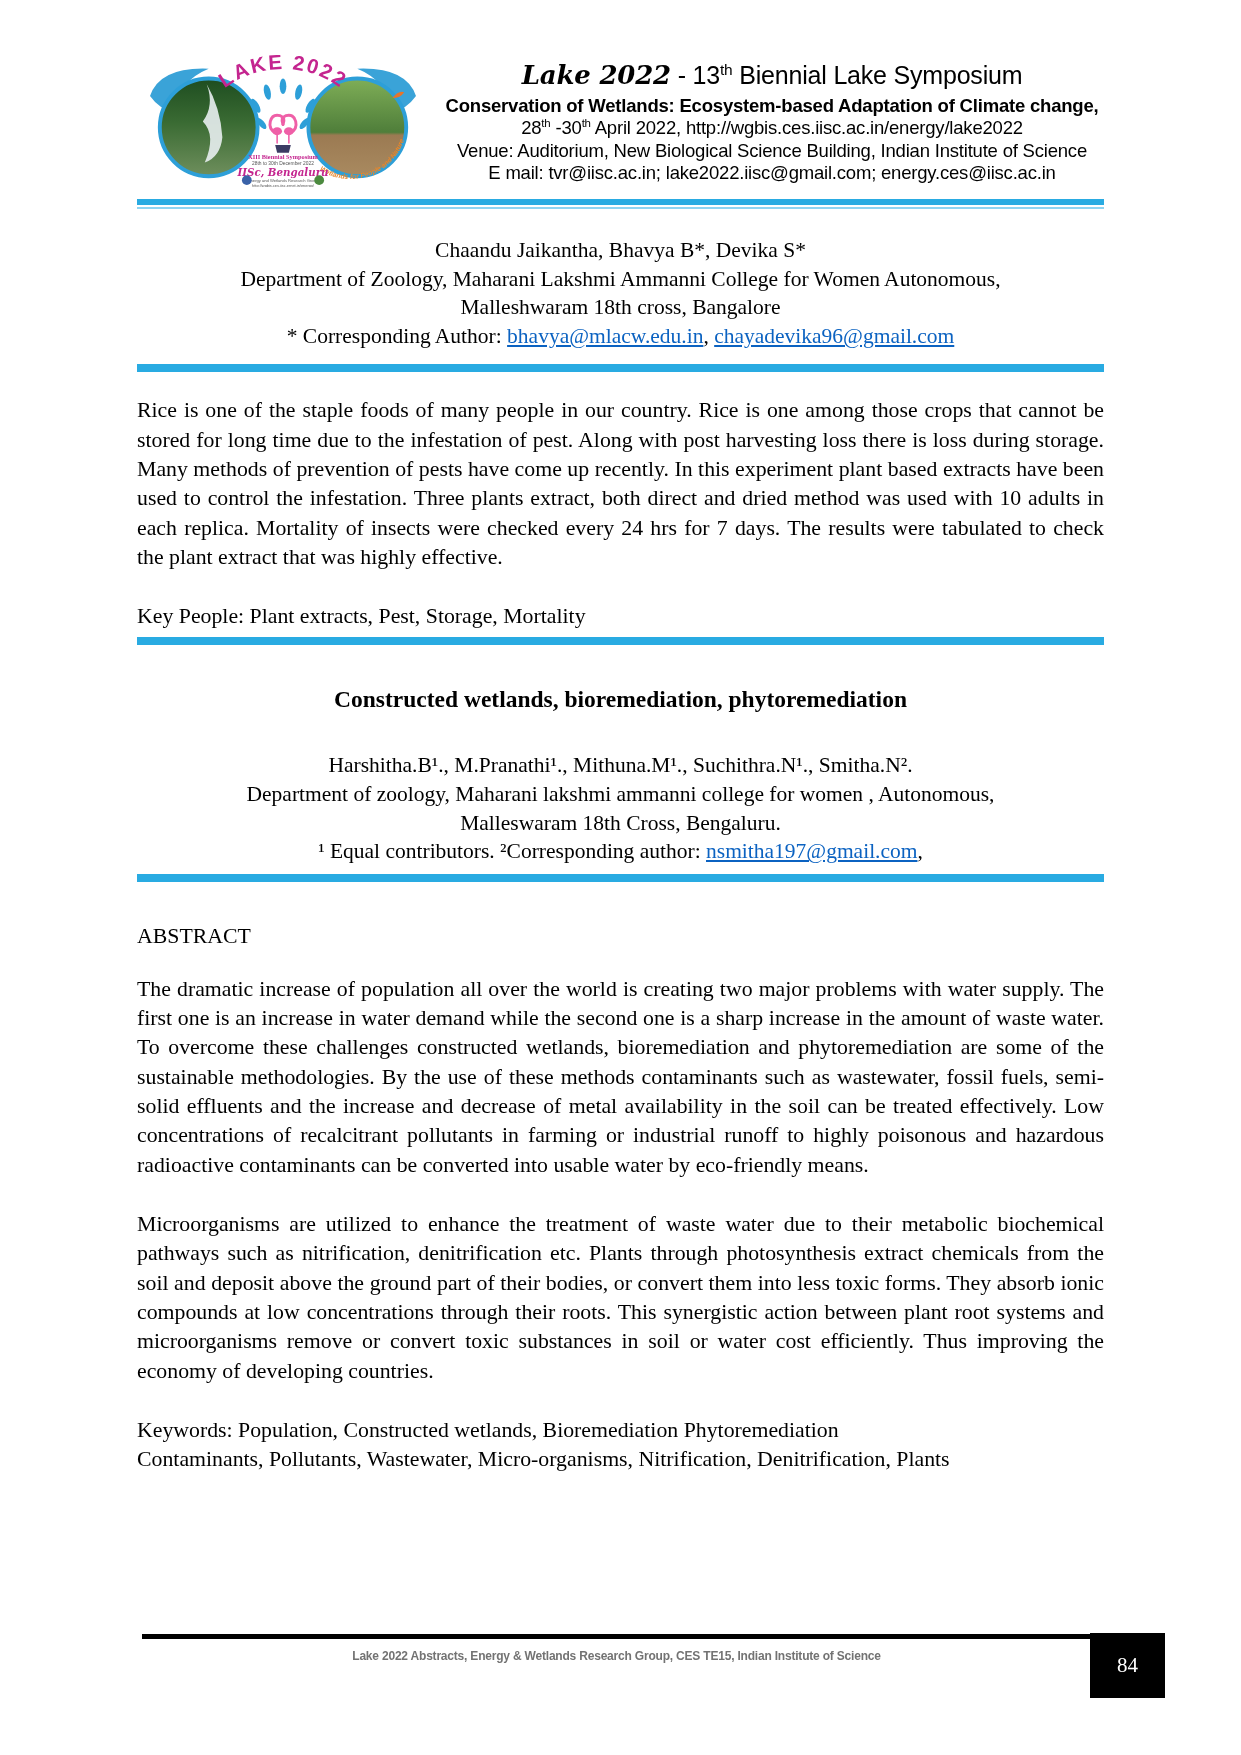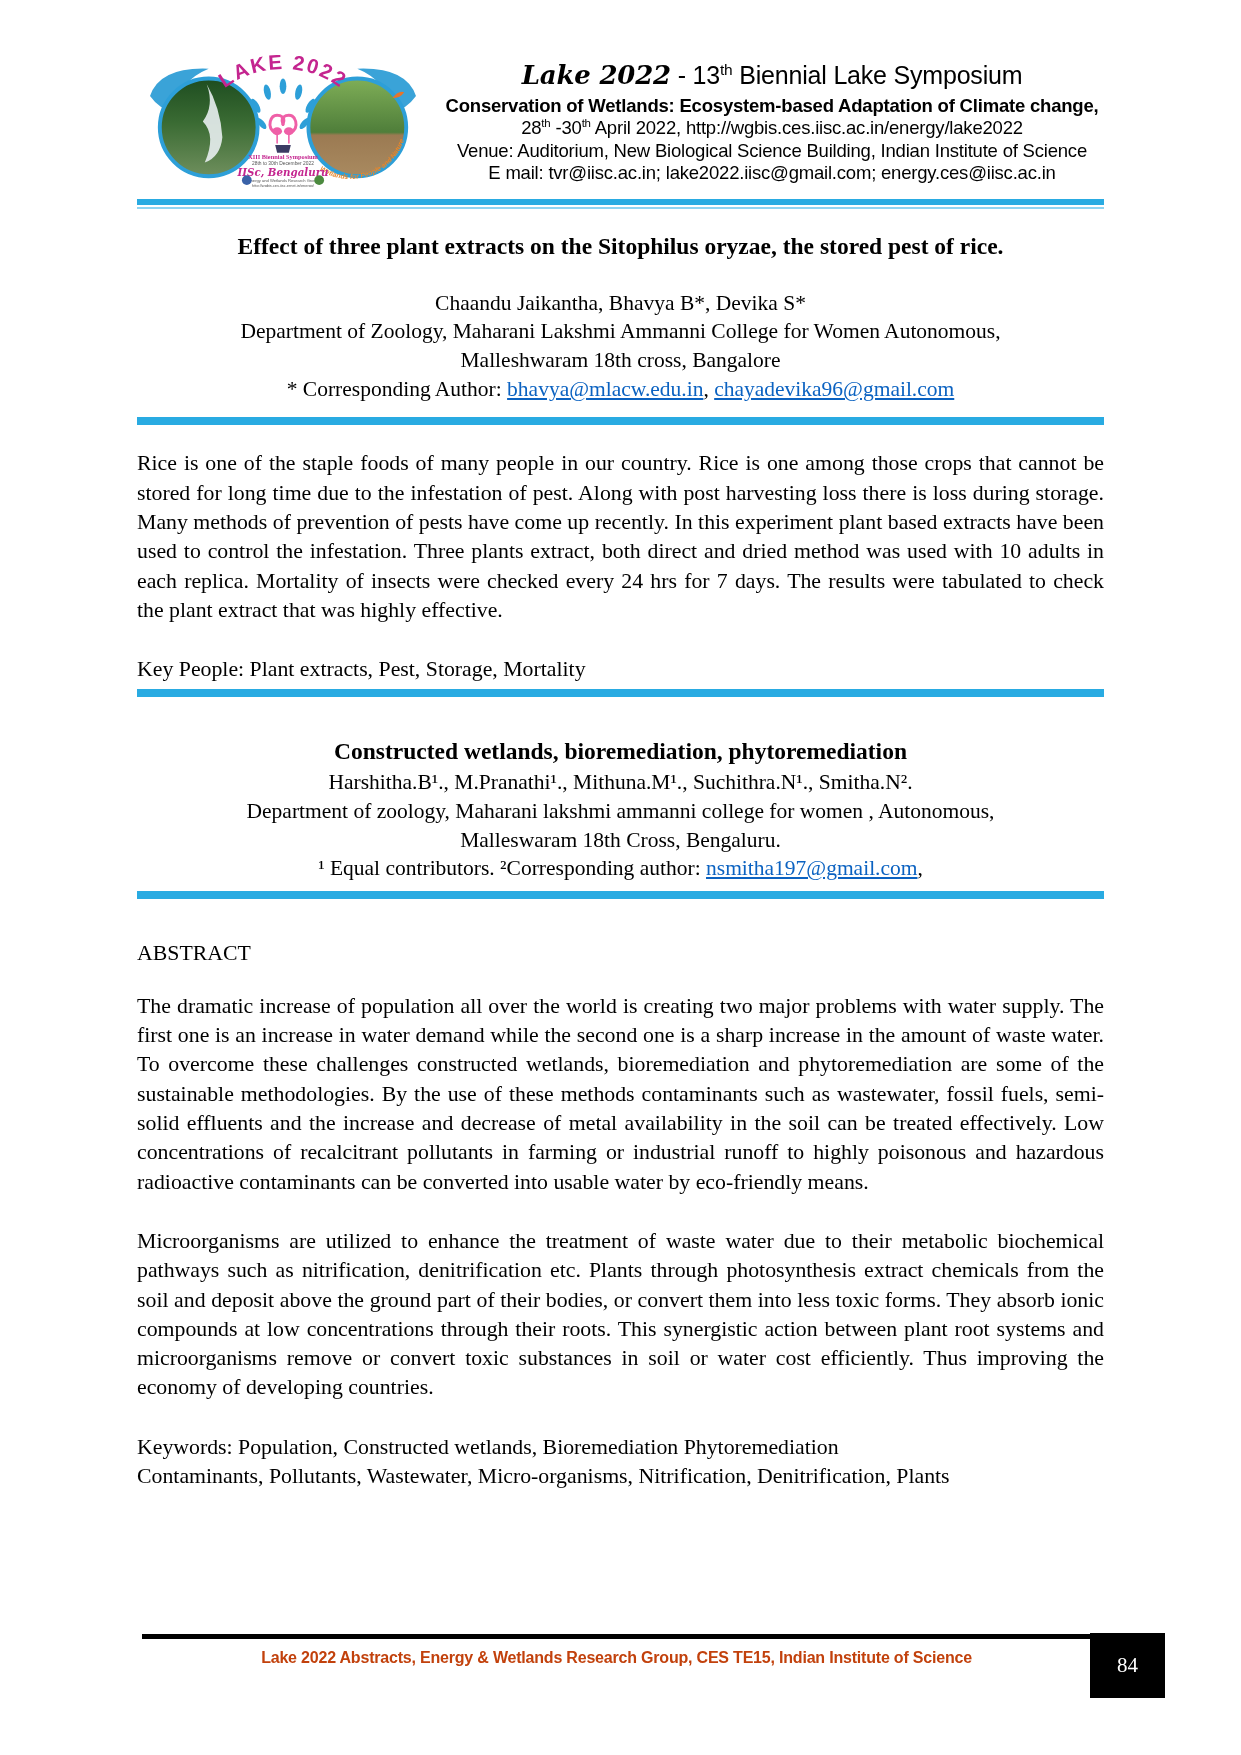--- a/index.html
+++ b/index.html
@@ -28,22 +28,22 @@
   .center-block{text-align:center;font-size:21.5px;line-height:1.33;}
   .authors-gap{margin-top:26px;}
   a.email{color:#0b62c1;text-decoration:underline;}
   .body-par{font-size:21.8px;line-height:1.345;text-align:justify;margin:0;}
   .keywords{font-size:21.8px;line-height:1.345;margin:0;}
   .abstract-heading{font-size:21.8px;margin:0;}
 
   
   .footer-rule{position:absolute;left:142px;top:1634px;width:949px;height:5px;background:#000;}
   .footer-text{position:absolute;left:142px;top:1649px;width:949px;text-align:center;
-               color:#c2410c;font-weight:bold;font-family:"Liberation Sans",sans-serif;
-               font-size:16px;letter-spacing:-0.2px;}
+               color:#737373;font-weight:bold;font-family:"Liberation Sans",sans-serif;
+               font-size:12px;letter-spacing:-0.2px;}
   .page-box{position:absolute;left:1090px;top:1633px;width:75px;height:65px;background:#000;
             color:#fff;display:flex;align-items:center;justify-content:center;font-size:21px;}
 </style>
 </head>
 <body>
 
 <div class="page">
 
   <div class="header">
     <div class="logo-wrap">
@@ -114,40 +114,39 @@
       <div class="h-line2">Conservation of Wetlands: Ecosystem-based Adaptation of Climate change,</div>
       <div class="h-small"><span>28</span><sup>th</sup><span> -30</span><sup>th</sup><span> April 2022, http://wgbis.ces.iisc.ac.in/energy/lake2022</span></div>
       <div class="h-small">Venue: Auditorium, New Biological Science Building, Indian Institute of Science</div>
       <div class="h-small">E mail: tvr@iisc.ac.in; lake2022.iisc@gmail.com; energy.ces@iisc.ac.in</div>
     </div>
   </div>
 
   <div class="double-rule"></div>
 
   <div class="content">
-    <div class="title1" style="padding:0 100px;">Effect of three plant extracts on the Sitophilus oryzae, the stored pest of rice.</div>
 
     <div class="center-block authors-gap">Chaandu Jaikantha, Bhavya B*, Devika S*</div>
     <div class="center-block">Department of Zoology, Maharani Lakshmi Ammanni College for Women Autonomous,</div>
     <div class="center-block">Malleshwaram 18th cross, Bangalore</div>
     <div class="center-block"><span>* Corresponding Author: </span><a class="email" href="#">bhavya@mlacw.edu.in</a><span>, </span><a class="email" href="#">chayadevika96@gmail.com</a></div>
 
     <div class="rule-blue" style="margin-top:14px;"></div>
 
     <p class="body-par" style="margin-top:24px;">Rice is one of the staple foods of many people in our country. Rice is one among those crops that cannot be stored for long time due to the infestation of pest. Along with post harvesting loss there is loss during storage. Many methods of prevention of pests have come up recently. In this experiment plant based extracts have been used to control the infestation. Three plants extract, both direct and dried method was used with 10 adults in each replica. Mortality of insects were checked every 24 hrs for 7 days. The results were tabulated to check the plant extract that was highly effective.</p>
 
     <p class="keywords" style="margin-top:30px;">Key People: Plant extracts, Pest, Storage, Mortality</p>
 
     <div class="rule-blue" style="margin-top:5px;"></div>
   </div>
 
   <div class="content">
     <div class="title1" style="margin-top:38px;">Constructed wetlands, bioremediation, phytoremediation</div>
 
-    <div class="center-block" style="">Harshitha.B¹., M.Pranathi¹., Mithuna.M¹., Suchithra.N¹., Smitha.N².</div>
+    <div class="center-block" style="margin-top:36px;">Harshitha.B¹., M.Pranathi¹., Mithuna.M¹., Suchithra.N¹., Smitha.N².</div>
     <div class="center-block">Department of zoology, Maharani lakshmi ammanni college for women , Autonomous,</div>
     <div class="center-block">Malleswaram 18th Cross, Bengaluru.</div>
     <div class="center-block"><span>¹ Equal contributors. ²Corresponding author: </span><a class="email" href="#">nsmitha197@gmail.com</a><span>,</span></div>
 
     <div class="rule-blue" style="margin-top:8px;"></div>
 
     <p class="abstract-heading" style="margin-top:42px;">ABSTRACT</p>
 
     <p class="body-par" style="margin-top:26px;">The dramatic increase of population all over the world is creating two major problems with water supply. The first one is an increase in water demand while the second one is a sharp increase in the amount of waste water. To overcome these challenges constructed wetlands, bioremediation and phytoremediation are some of the sustainable methodologies. By the use of these methods contaminants such as wastewater, fossil fuels, semi-solid effluents and the increase and decrease of metal availability in the soil can be treated effectively. Low concentrations of recalcitrant pollutants in farming or industrial runoff to highly poisonous and hazardous radioactive contaminants can be converted into usable water by eco-friendly means.</p>
     <p class="body-par" style="margin-top:30px;">Microorganisms are utilized to enhance the treatment of waste water due to their metabolic biochemical pathways such as nitrification, denitrification etc. Plants through photosynthesis extract chemicals from the soil and deposit above the ground part of their bodies, or convert them into less toxic forms. They absorb ionic compounds at low concentrations through their roots. This synergistic action between plant root systems and microorganisms remove or convert toxic substances in soil or water cost efficiently. Thus improving the economy of developing countries.</p>

